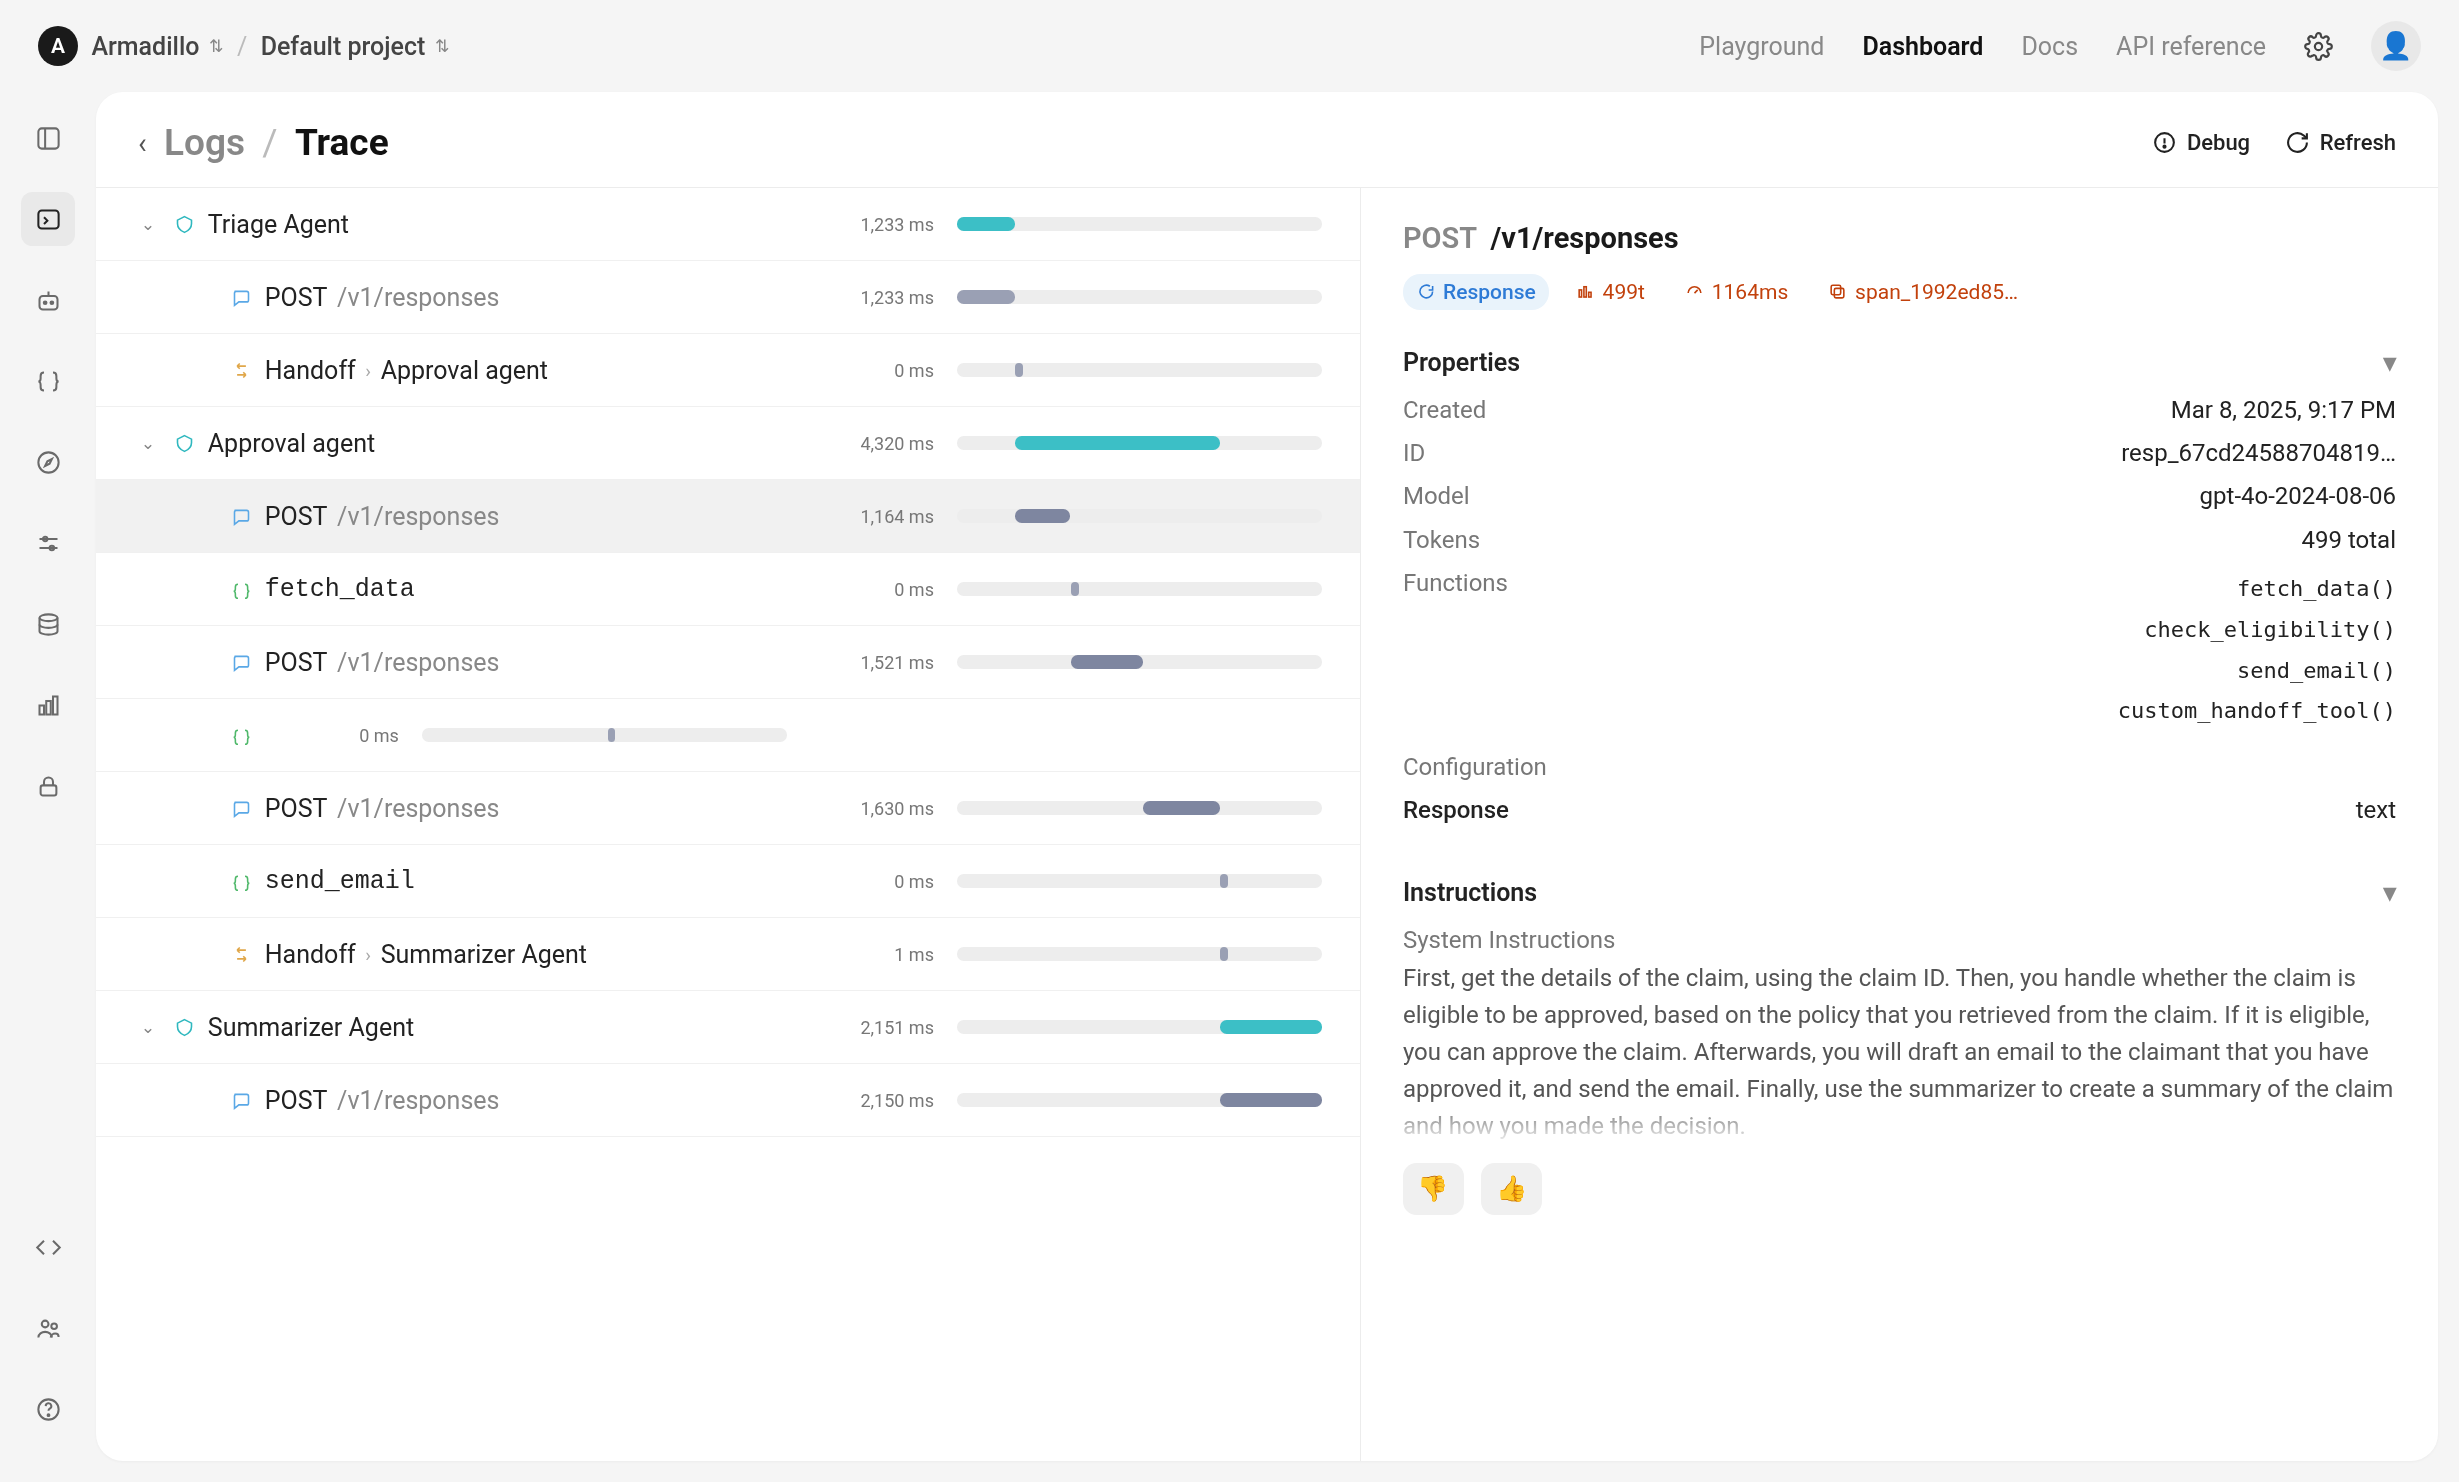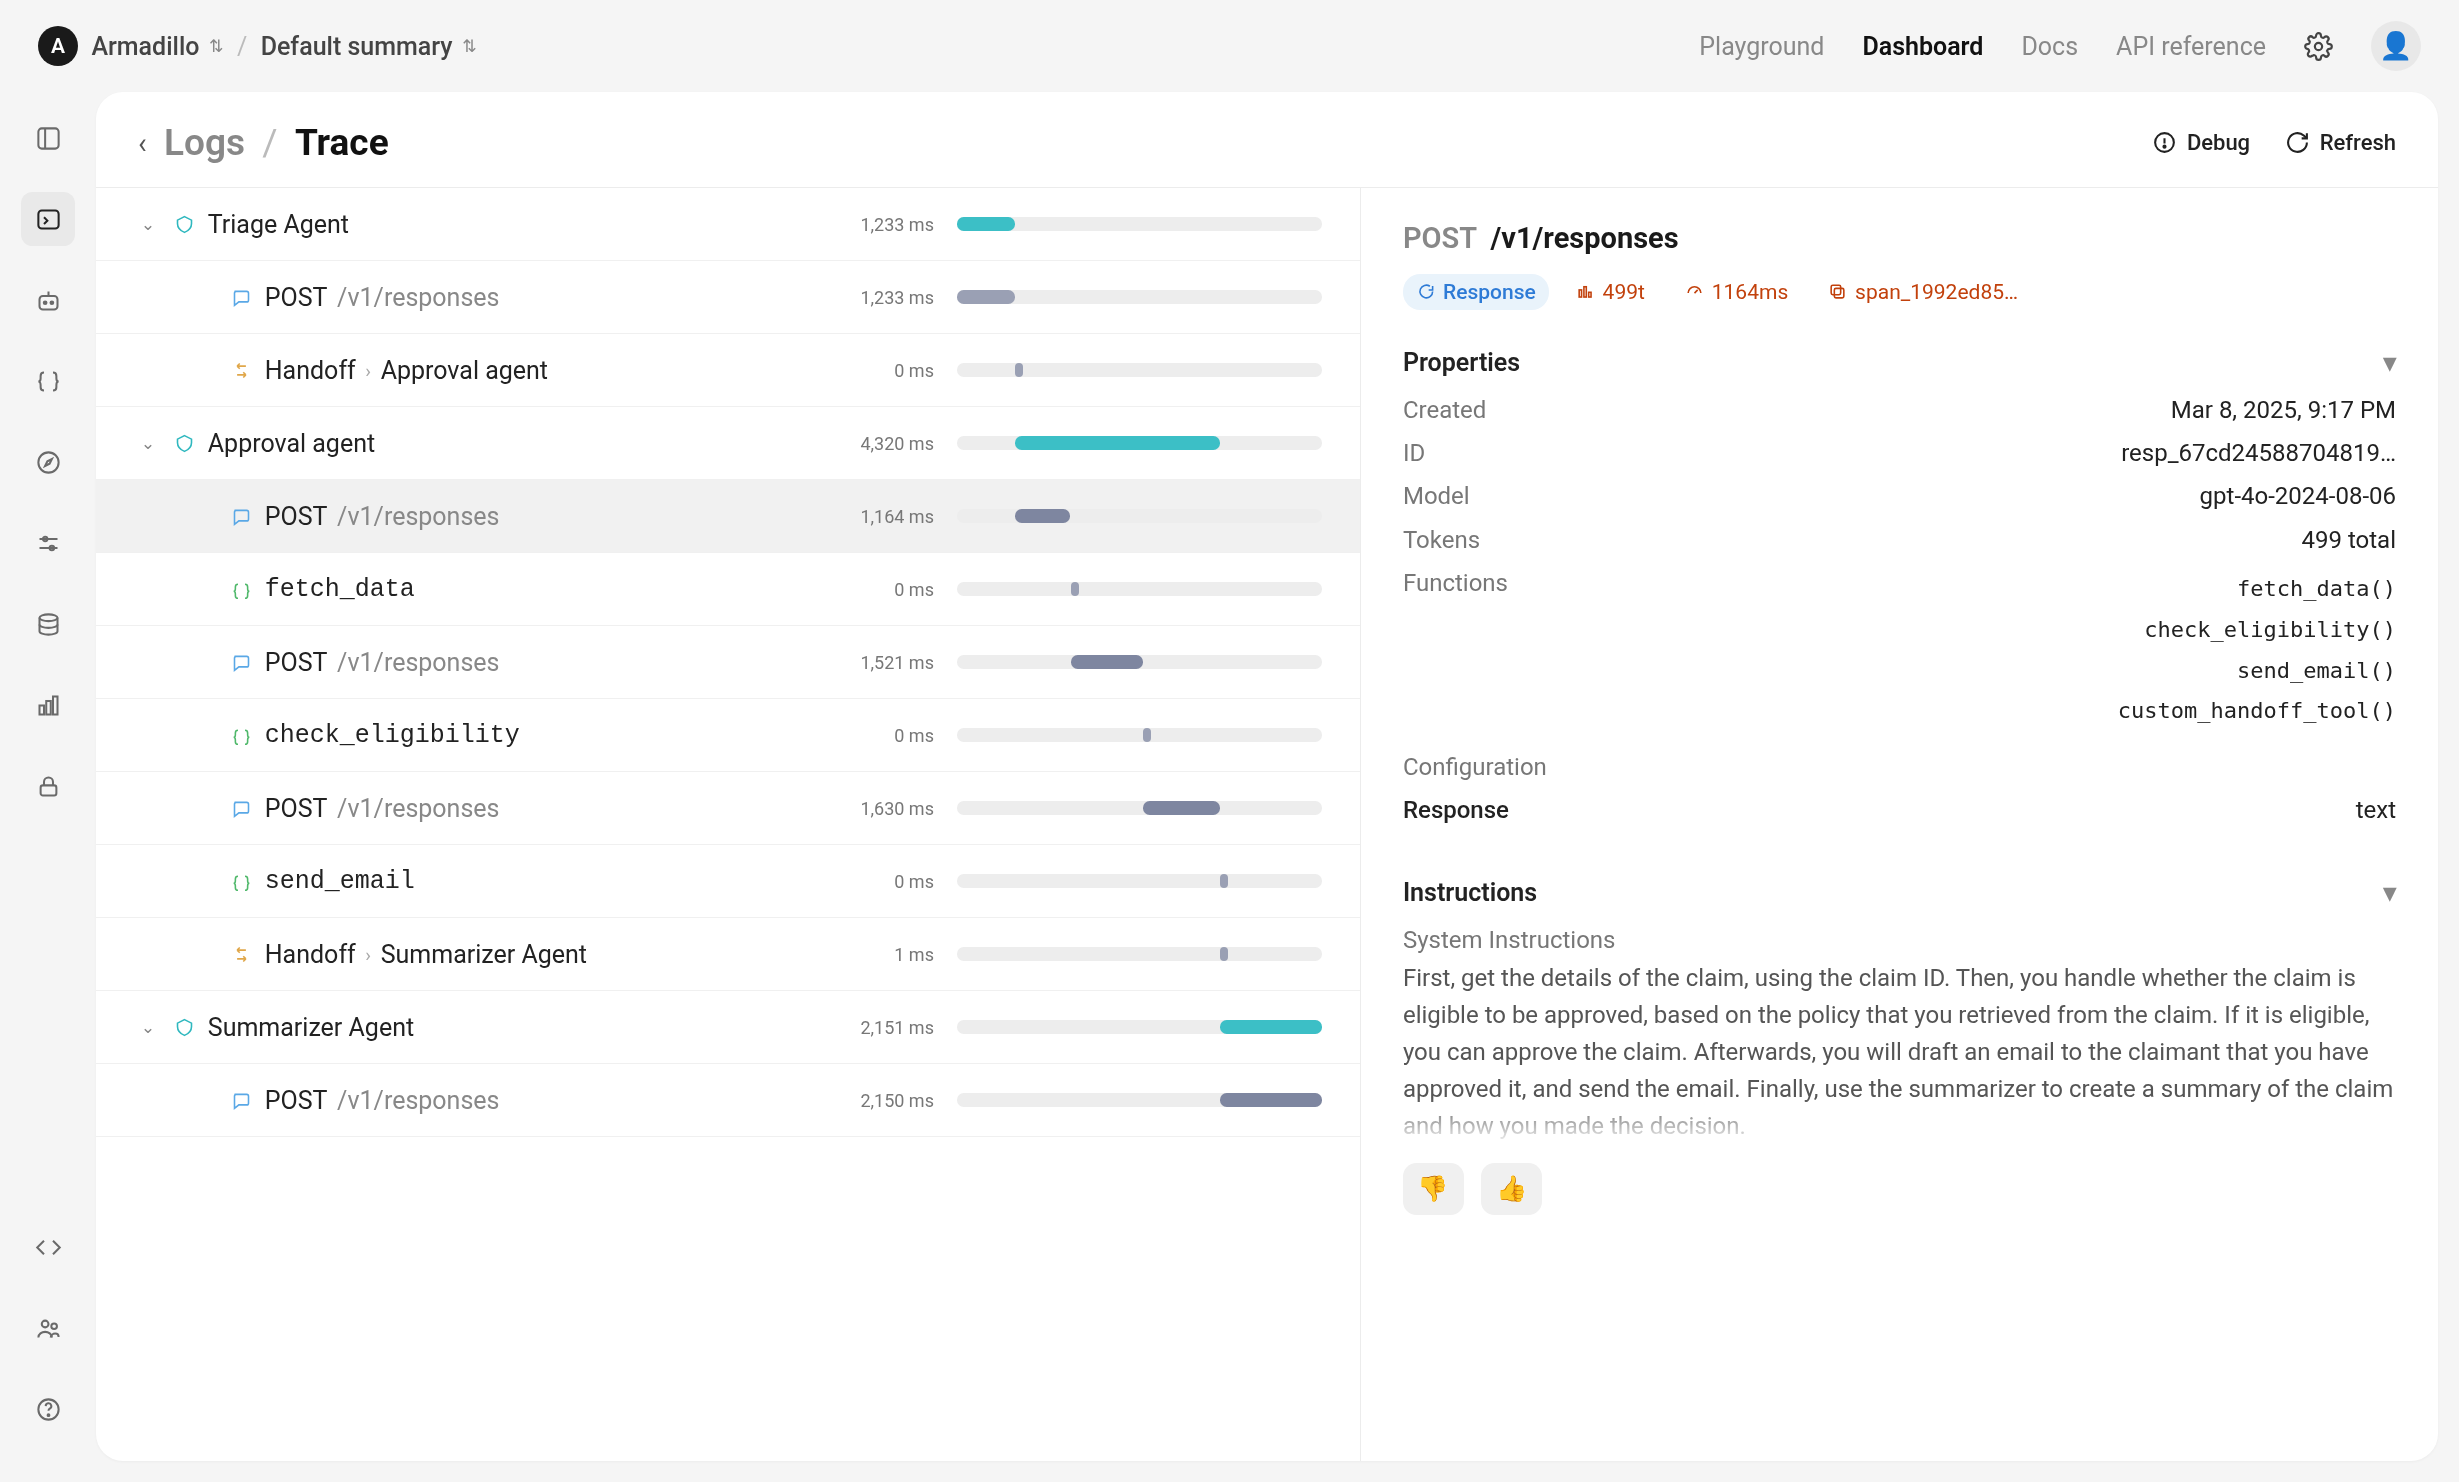--- a/index.html
+++ b/index.html
@@ -175,21 +175,21 @@
 
   <div class="topbar">
     <div class="breadcrumb">
       <div class="avatar-sm">A</div>
       <div class="crumb">
         <span>Armadillo</span>
         <span class="chev-ud">⇅</span>
       </div>
       <span class="crumb-sep">/</span>
       <div class="crumb">
-        <span>Default summary</span>
+        <span>Default project</span>
         <span class="chev-ud">⇅</span>
       </div>
     </div>
     <div class="topnav">
       <span class="link">Playground</span>
       <span class="link active">Dashboard</span>
       <span class="link">Docs</span>
       <span class="link">API reference</span>
       <span class="gear">
         <svg width="29" height="29" viewBox="0 0 24 24" fill="none" stroke="currentColor" stroke-width="1.8">
@@ -435,23 +435,20 @@
               </div>
             </div>
             <div class="trace-row">
               <div class="indent" style="width: 86px;"></div>
               <div class="caret"></div>
               <div class="node-icon ic-tool">
                 <svg width="21" height="21" viewBox="0 0 24 24" fill="none" stroke="currentColor" stroke-width="1.8">
                   <path d="M8 6c-2 0-3 1-3 3v2c0 2-1 3-2 3 1 0 2 1 2 3v2c0 2 1 3 3 3"></path>
                   <path d="M16 6c2 0 3 1 3 3v2c0 2 1 3 2 3-1 0-2 1-2 3v2c0 2-1 3-3 3"></path>
                 </svg>
-              </div>
-              <div class="node-label">
-                <span class="mono">check_eligibility</span>
               </div>
               <div class="time">0 ms</div>
               <div class="bar-track">
                 <div class="bar-fill" style="left: 186px; width: 7.7px; background: rgb(154, 160, 180);"></div>
               </div>
             </div>
             <div class="trace-row">
               <div class="indent" style="width: 86px;"></div>
               <div class="caret"></div>
               <div class="node-icon ic-post">

